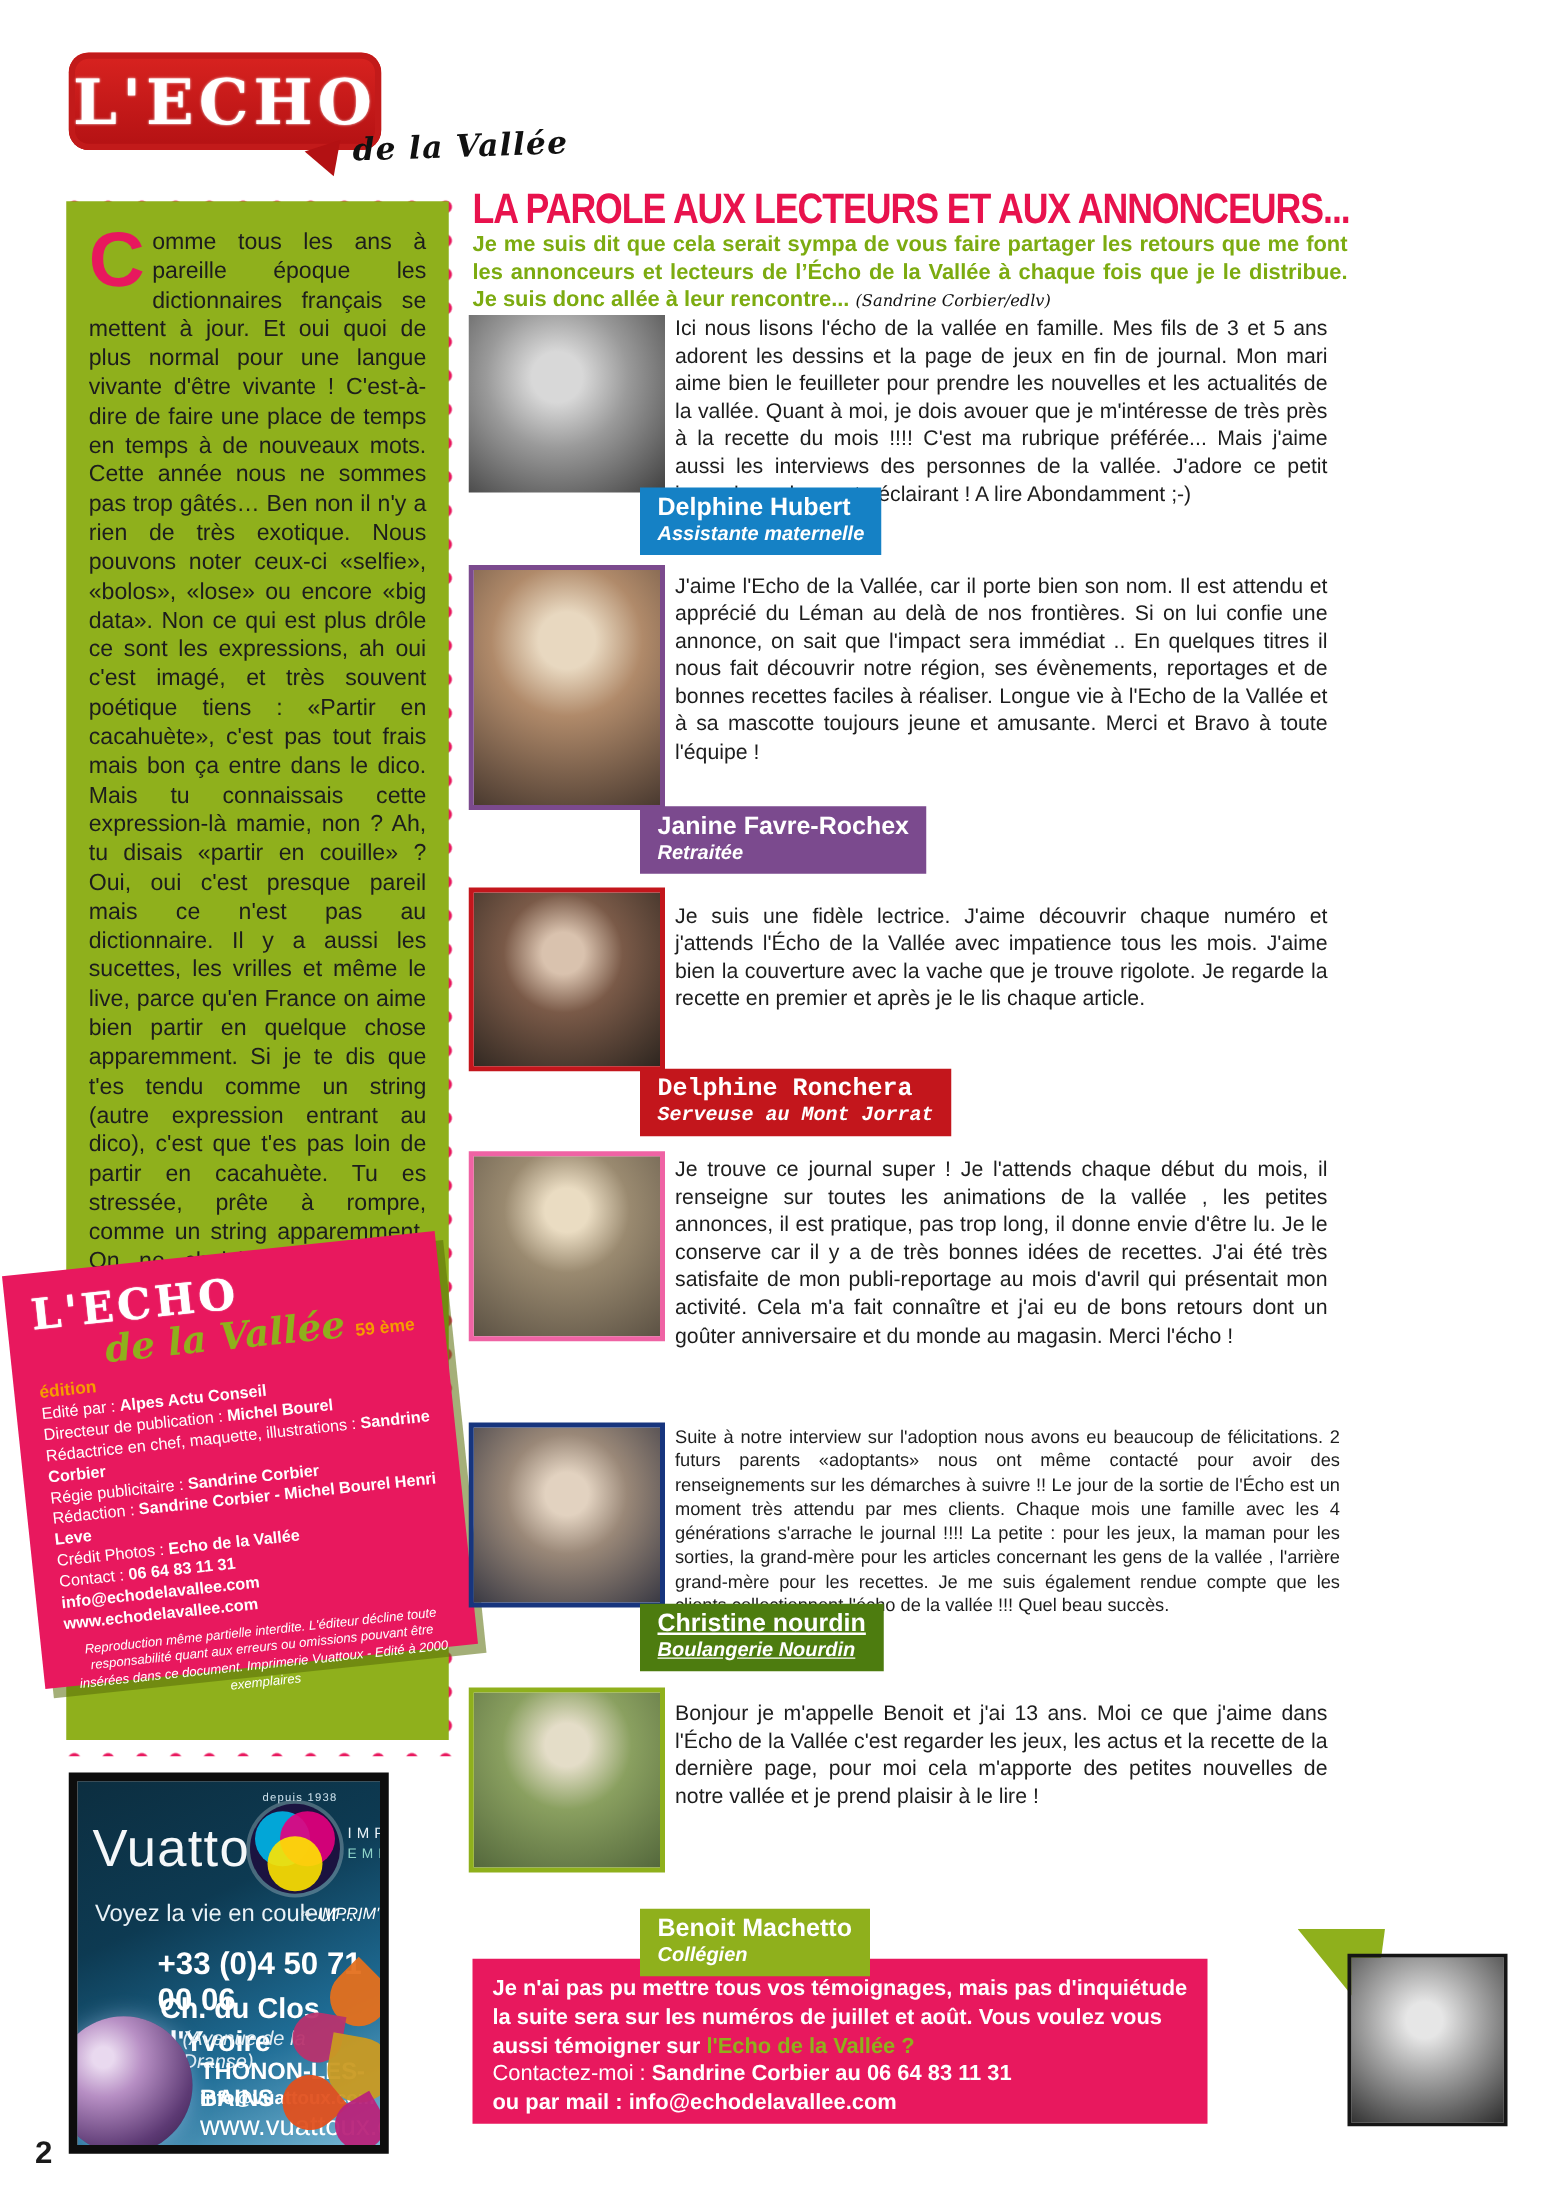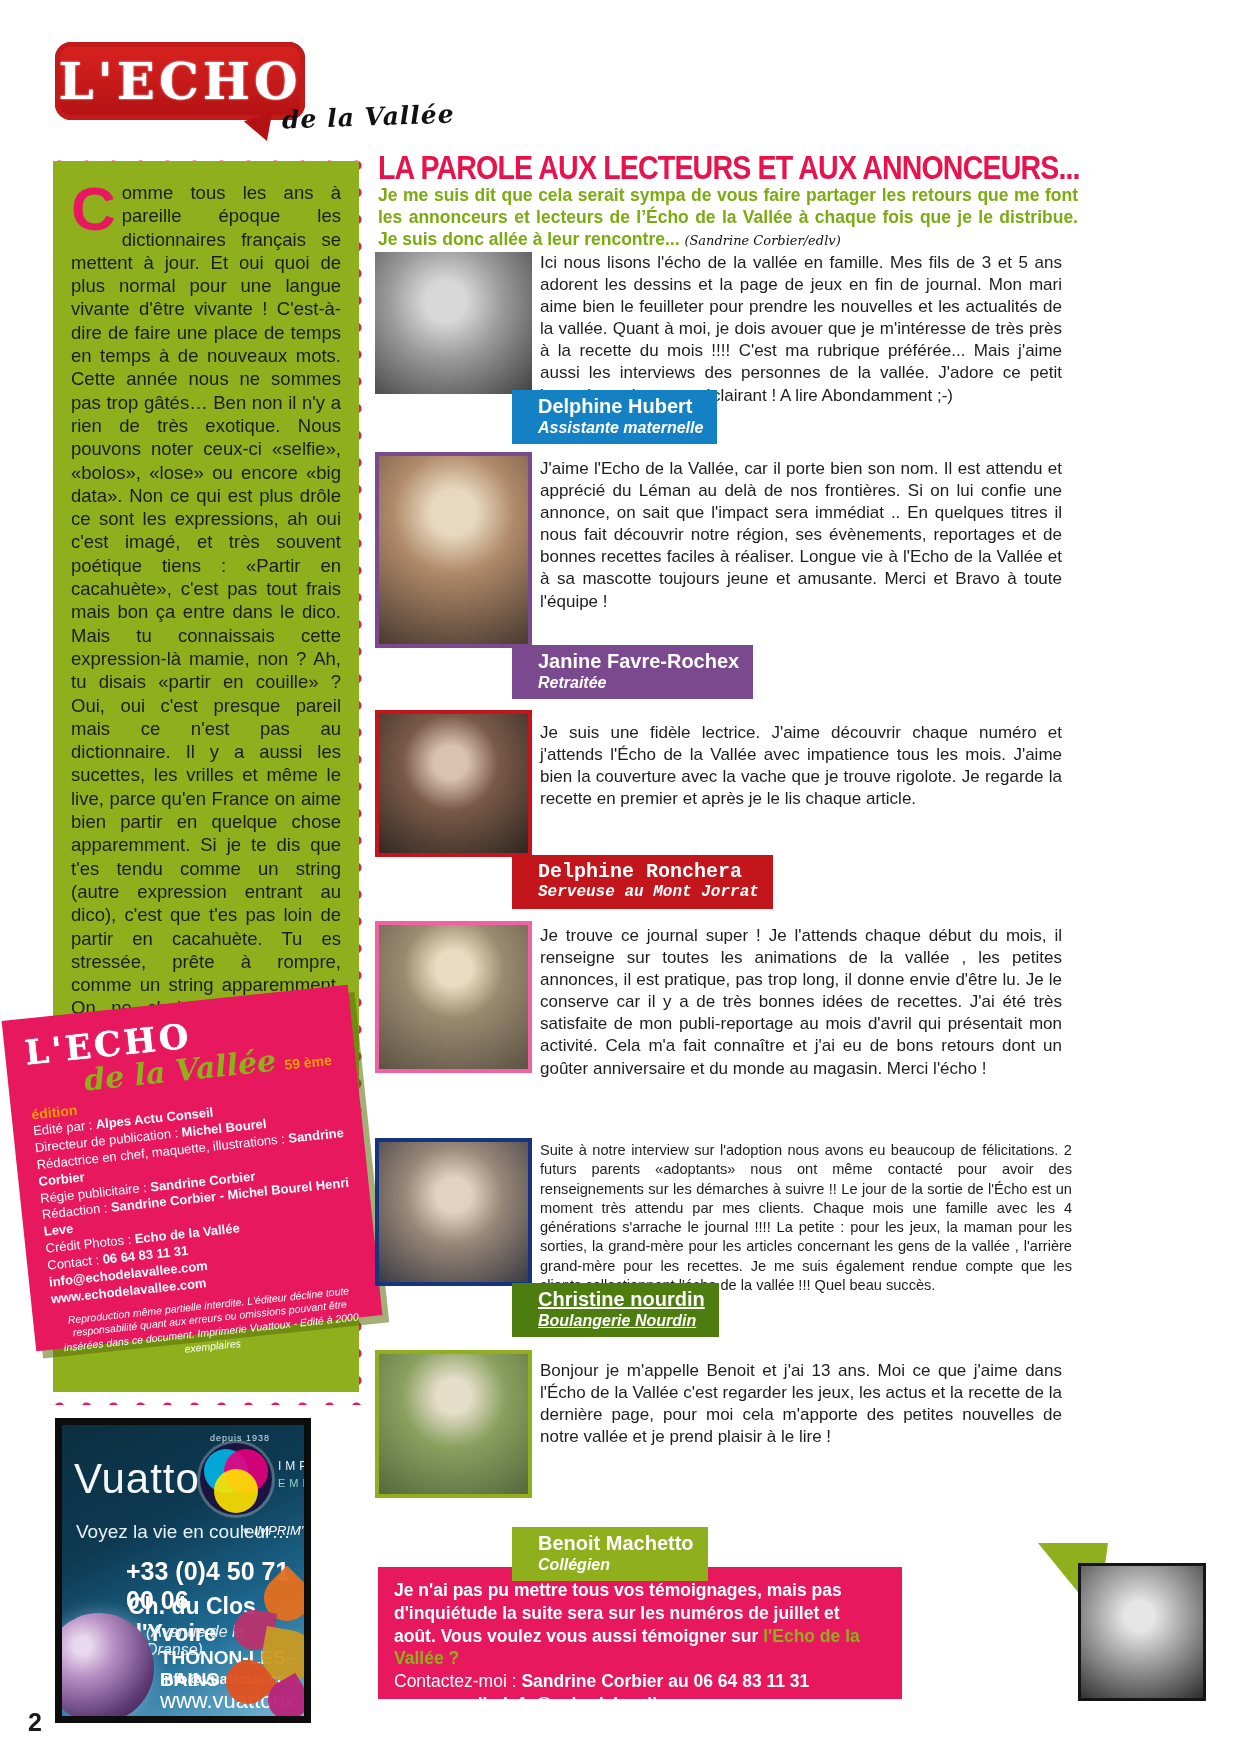--- a/index.html
+++ b/index.html
@@ -136,34 +136,34 @@
   .photo.dark{ background:radial-gradient(circle at 48% 35%, #d9c2ae 0 14%, #7a5a48 40%, #2e2620 100%);}
   .photo.tan { background:radial-gradient(circle at 50% 30%, #eadcc2 0 14%, #9a8a70 40%, #5c5244 100%);}
   .photo.shop{ background:radial-gradient(circle at 50% 38%, #e2d2c0 0 15%, #9a8878 42%, #3a3a44 100%);}
   .photo.out { background:radial-gradient(circle at 50% 30%, #e4ddc8 0 14%, #8aa060 42%, #54683c 100%);}
   .t-text{
     position:absolute; left:540px; width:522px;
     font-size:17px; line-height:1.3; color:#1d1d1d; text-align:justify;
   }
   .t-text.small{ font-size:14.6px; line-height:1.32; width:532px;}
   .badge{
-    position:absolute; left:512px; color:#fff; padding:5px 14px 7px 26px; z-index:5;
+    position:absolute; left:512px; color:#fff; padding:5px 14px 7px 14px; z-index:5;
   }
   .badge .nm{ font-size:20px; font-weight:700; line-height:1.15; }
   .badge .rl{ font-size:16px; font-weight:700; font-style:italic; line-height:1.2; }
   .bg-blue{ background:#1581c5;}
   .bg-purple{ background:#7b4a8e;} .bd-purple{ border:4px solid #7b4a8e;}
   .bg-red{ background:#c3161c;} .bd-red{ border:4px solid #c3161c;}
   .bg-pink{ background:#ef63a4;} .bd-pink{ border:4px solid #ef63a4;}
   .bg-navy{ background:#4d7c0f;text-decoration:underline;} .bd-navy{ border:4px solid #17357e;}
   .bg-green{ background:#8fb01c;} .bd-green{ border:4px solid #8fb01c;}
 
   
   .footer-box{
-    position:absolute; left:378px; top:1567px; width:524px; height:132px;
+    position:absolute; left:378px; top:1567px; width:588px; height:132px;
     background:#e8185e; color:#fff; padding:12px 16px; font-size:17.5px;
     font-weight:700; line-height:1.3;
   }
   .footer-box .hl{ color:#8fb01c; }
   .footer-box .thin{ font-weight:400; }
   .deco-tri{
     position:absolute; left:1038px; top:1543px; width:70px; height:74px;
     background:#8fb01c; clip-path:polygon(0 0, 100% 0, 86% 100%);
   }
   .portrait{

